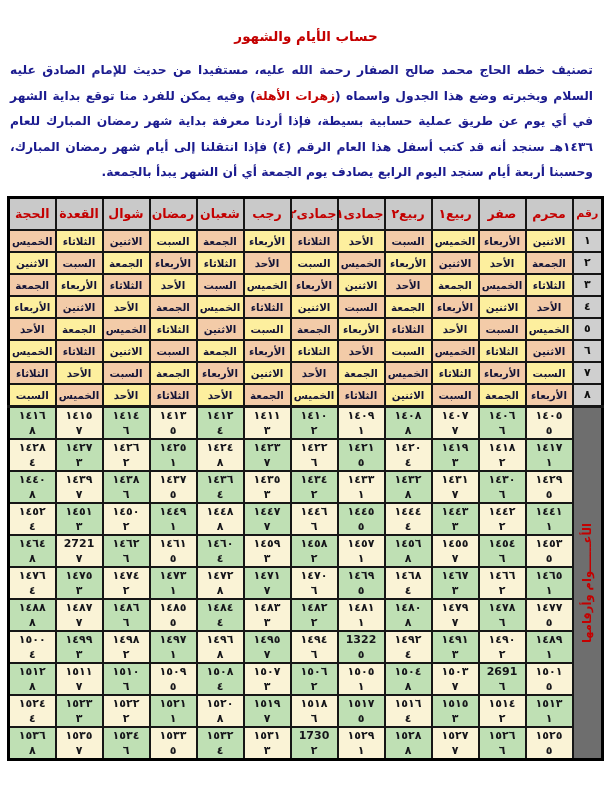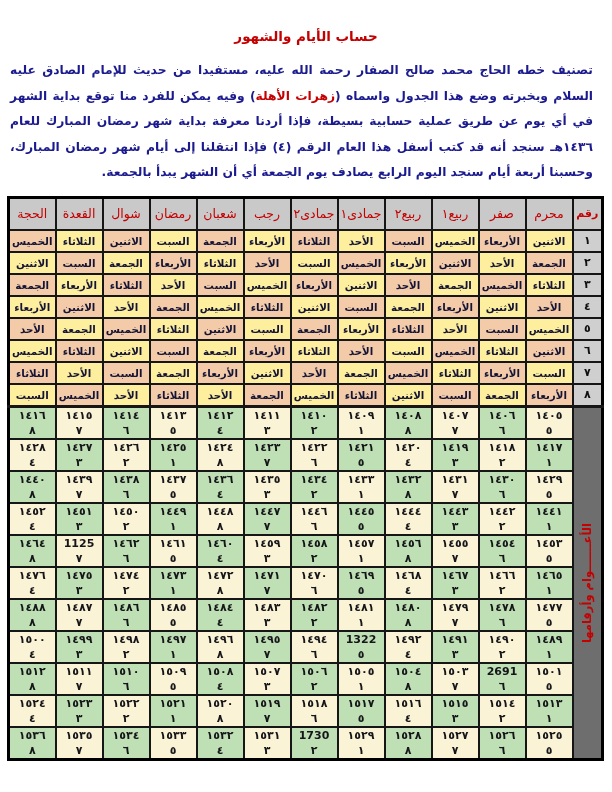--- a/index.html
+++ b/index.html
@@ -28,21 +28,21 @@
     border-collapse:collapse; width:596px; table-layout:fixed;
     border:3px solid #000;
   }
   table.cal th, table.cal td{
     border:2px solid var(--border); padding:0; text-align:center;
     overflow:hidden; white-space:nowrap;
   }
   col.numcol{width:30px;}
   col.mcol{width:47px;}
   th.mh{
-    background:var(--hdr-gray); color:var(--red); font-weight:normal;
+    background:var(--hdr-gray); color:var(--red); font-weight:bold;
     font-size:12.5px; height:30px;
   }
   th.corner{background:var(--hdr-gray); color:var(--red); font-weight:bold; font-size:11px;}
   td.rownum{
     background:var(--num-gray); color:#101010; font-weight:bold;
     font-size:11px; height:20px;
   }
   td.day{
     color:var(--day-text); font-weight:bold; font-size:10.3px; height:20px;
   }
@@ -471,21 +471,21 @@
           </td>
           <td class="year even-yr">
             <div class="yr">١٤٦١</div>
             <div class="yn">٥</div>
           </td>
           <td class="year odd-yr">
             <div class="yr">١٤٦٢</div>
             <div class="yn">٦</div>
           </td>
           <td class="year even-yr">
-            <div class="yr">1125</div>
+            <div class="yr">2721</div>
             <div class="yn">٧</div>
           </td>
           <td class="year odd-yr">
             <div class="yr">١٤٦٤</div>
             <div class="yn">٨</div>
           </td>
         </tr>
         <tr>
           <td class="year odd-yr">
             <div class="yr">١٤٦٥</div>

